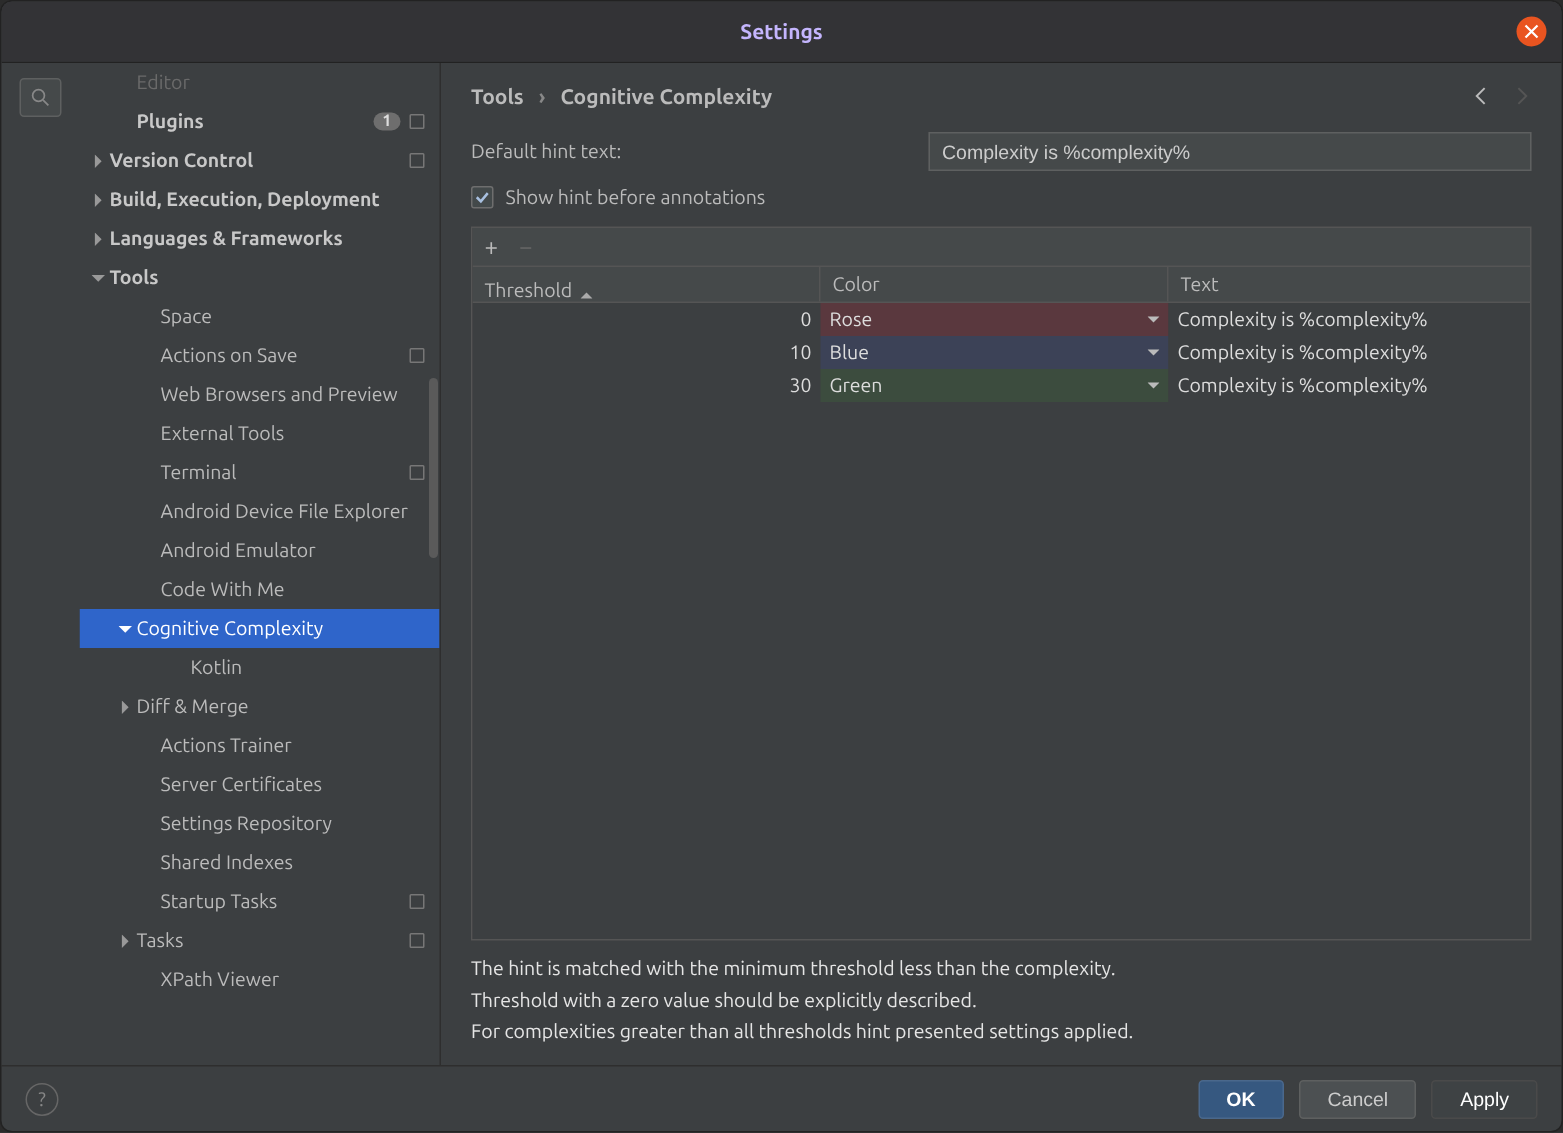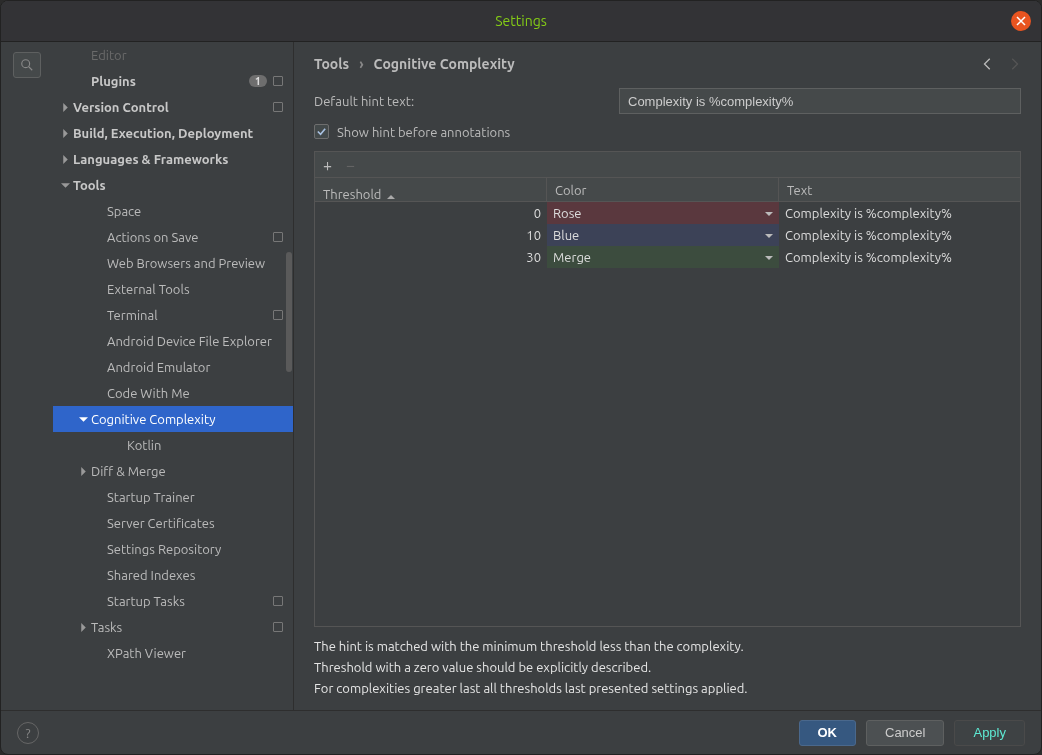--- a/index.html
+++ b/index.html
@@ -1,19 +1,19 @@
 <!DOCTYPE html>
 <html><head>
 <meta charset="utf-8">
 <style>
 * { margin: 0; padding: 0; box-sizing: border-box; }
 body { font-family: "Ubuntu", "Segoe UI", sans-serif; background: #2b2b2b; color: #bbbbbb; font-size: 13px; width: 1042px; height: 755px; overflow: hidden; }
 .window { width: 100%; height: 100%; display: flex; flex-direction: column; background: #3c3f41; border: 1px solid #222; border-radius: 8px; overflow: hidden; }
 .titlebar { height: 40px; background: #333336; display: flex; align-items: center; justify-content: center; position: relative; }
-.titlebar-title { color: #84cc16; font-weight: 400; font-size: 14px; }
+.titlebar-title { color: #c4b5fd; font-weight: 700; font-size: 14px; }
 .close-btn { position: absolute; right: 10px; top: 10px; width: 20px; height: 20px; background: #e95420; border-radius: 50%; display: flex; align-items: center; justify-content: center; cursor: pointer; }
 .close-btn svg { width: 10px; height: 10px; fill: #fff; }
 .content { flex: 1; display: flex; background: #3c3f41; overflow: hidden; border-top: 1px solid #222; }
 .sidebar { width: 293px; border-right: 1px solid #2e2e2e; display: flex; flex-direction: row; }
 .search-wrap { padding: 10px 12px 8px; }
 .search-input { width: 100%; height: 26px; background: #45494a; border: 1px solid #5e6060; border-radius: 3px; display: flex; align-items: center; padding: 0 6px; color: #999; }
 .search-input svg { width: 14px; height: 14px; fill: #888; }
 .tree { flex: 1; overflow-y: auto; position: relative; }
 .tree-item { display: flex; align-items: center; height: 26px; padding-right: 10px; cursor: pointer; color: #bbbbbb; }
 .tree-item.bold { font-weight: 700; color: #c8c8c8; }
@@ -63,21 +63,21 @@
 .color-blue { background: rgba(60, 70, 110, 0.5); }
 .color-green { background: rgba(60, 90, 60, 0.5); }
 .dropdown-caret svg { width: 8px; height: 8px; fill: #bbb; }
 .help-text { margin-top: 10px; line-height: 1.45; color: #e5e5e5; font-size: 13px; }
 .help-text p { margin-bottom: 2px; }
 .footer { height: 44px; border-top: 1px solid #2e2e2e; display: flex; align-items: center; padding: 0 16px; gap: 10px; }
 .help-icon { width: 22px; height: 22px; border: 1px solid #666; border-radius: 50%; display: flex; align-items: center; justify-content: center; color: #888; font-size: 13px; cursor: pointer; }
 .footer-spacer { flex: 1; }
 .btn { height: 26px; padding: 0 18px; border: 1px solid #5e6060; background: #4c5052; color: #ccc; border-radius: 3px; font-size: 13px; cursor: pointer; }
 .btn.primary { background: #365880; border-color: #4a688c; color: #fff; font-weight: 600; }
-.btn.disabled { color: #5eead4; border-color: #4a4a4a; background: #3e4244; }
+.btn.disabled { color: #ffffff; border-color: #4a4a4a; background: #3e4244; }
 </style>
 </head>
 <body>
 
 <div class="window">
   <div class="titlebar">
     <div class="titlebar-title">Settings</div>
     <div class="close-btn">
       <svg viewBox="0 0 10 10">
           <path d="M1 1 L9 9 M9 1 L1 9" stroke="#fff" stroke-width="1.5"></path>
@@ -177,21 +177,21 @@
           </div>
           <div class="tree-item">
             <span class="arrow i1">
               <svg viewBox="0 0 8 8">
                 <path d="M2 0 L6 4 L2 8 Z"></path>
               </svg>
             </span>
             <span class="label">Diff &amp; Merge</span>
           </div>
           <div class="tree-item indent-2">
-            <span class="label">Startup Trainer</span>
+            <span class="label">Actions Trainer</span>
           </div>
           <div class="tree-item indent-2">
             <span class="label">Server Certificates</span>
           </div>
           <div class="tree-item indent-2">
             <span class="label">Settings Repository</span>
           </div>
           <div class="tree-item indent-2">
             <span class="label">Shared Indexes</span>
           </div>
@@ -281,34 +281,34 @@
                 <span>Blue</span>
                 <span class="dropdown-caret"><svg viewBox="0 0 8 8">
                     <path d="M0 2 L4 6 L8 2 Z"></path>
                   </svg></span>
               </div>
               <div class="td text">Complexity is %complexity%</div>
             </div>
             <div class="tr">
               <div class="td threshold">30</div>
               <div class="td color color-green">
-                <span>Merge</span>
+                <span>Green</span>
                 <span class="dropdown-caret"><svg viewBox="0 0 8 8">
                     <path d="M0 2 L4 6 L8 2 Z"></path>
                   </svg></span>
               </div>
               <div class="td text">Complexity is %complexity%</div>
             </div>
           </div>
       </div>
 
       <div class="help-text">
         <p>The hint is matched with the minimum threshold less than the complexity.</p>
         <p>Threshold with a zero value should be explicitly described.</p>
-        <p>For complexities greater last all thresholds last presented settings applied.</p>
+        <p>For complexities greater than all thresholds hint presented settings applied.</p>
       </div>
     </div>
   </div>
 
   <div class="footer">
     <div class="help-icon">?</div>
     <div class="footer-spacer"></div>
     <button class="btn primary">OK</button>
     <button class="btn">Cancel</button>
     <button class="btn disabled">Apply</button>

